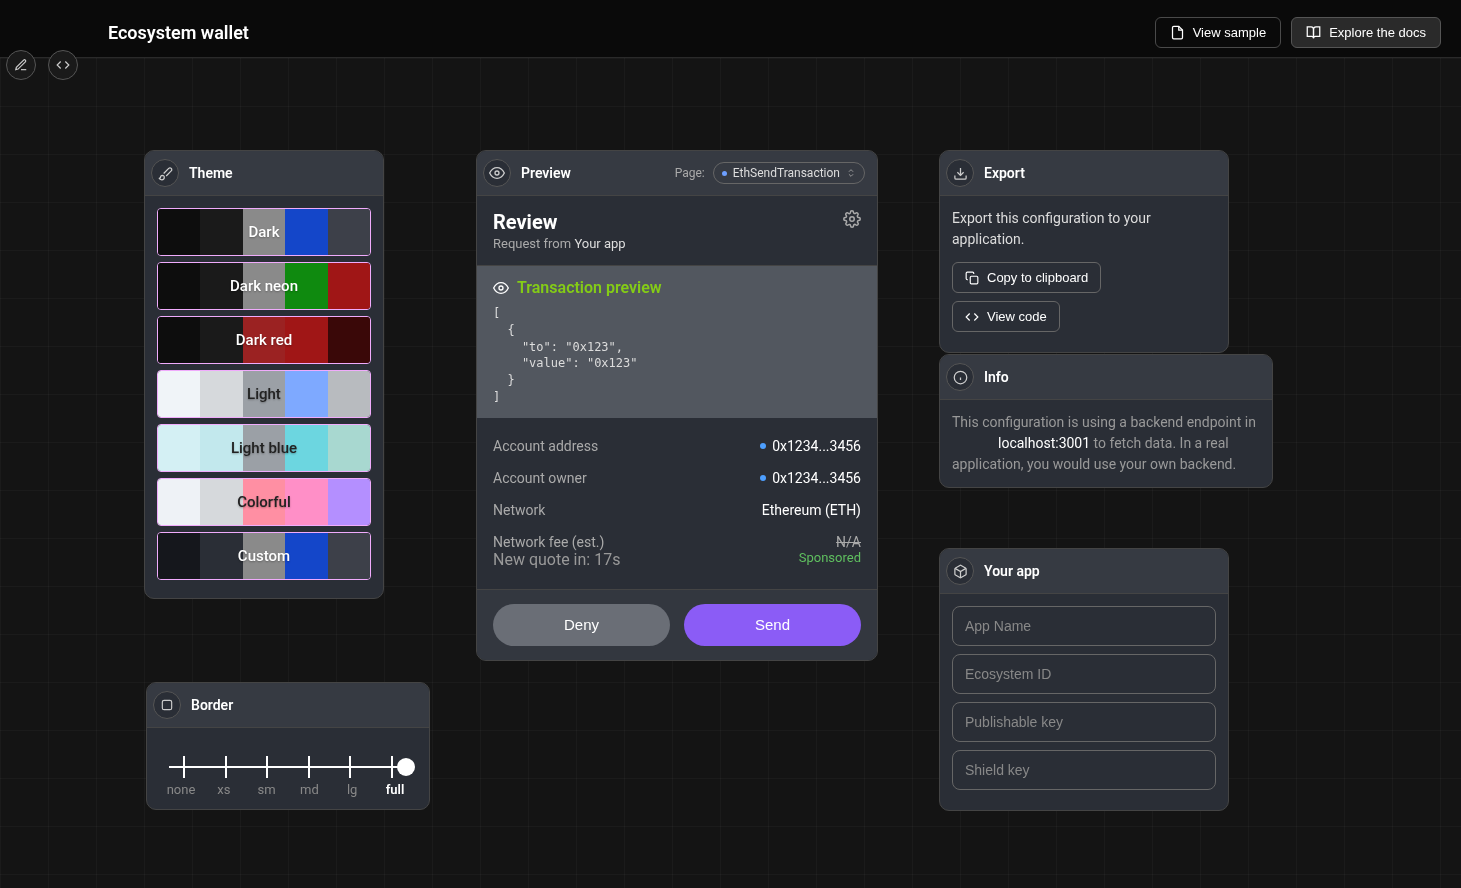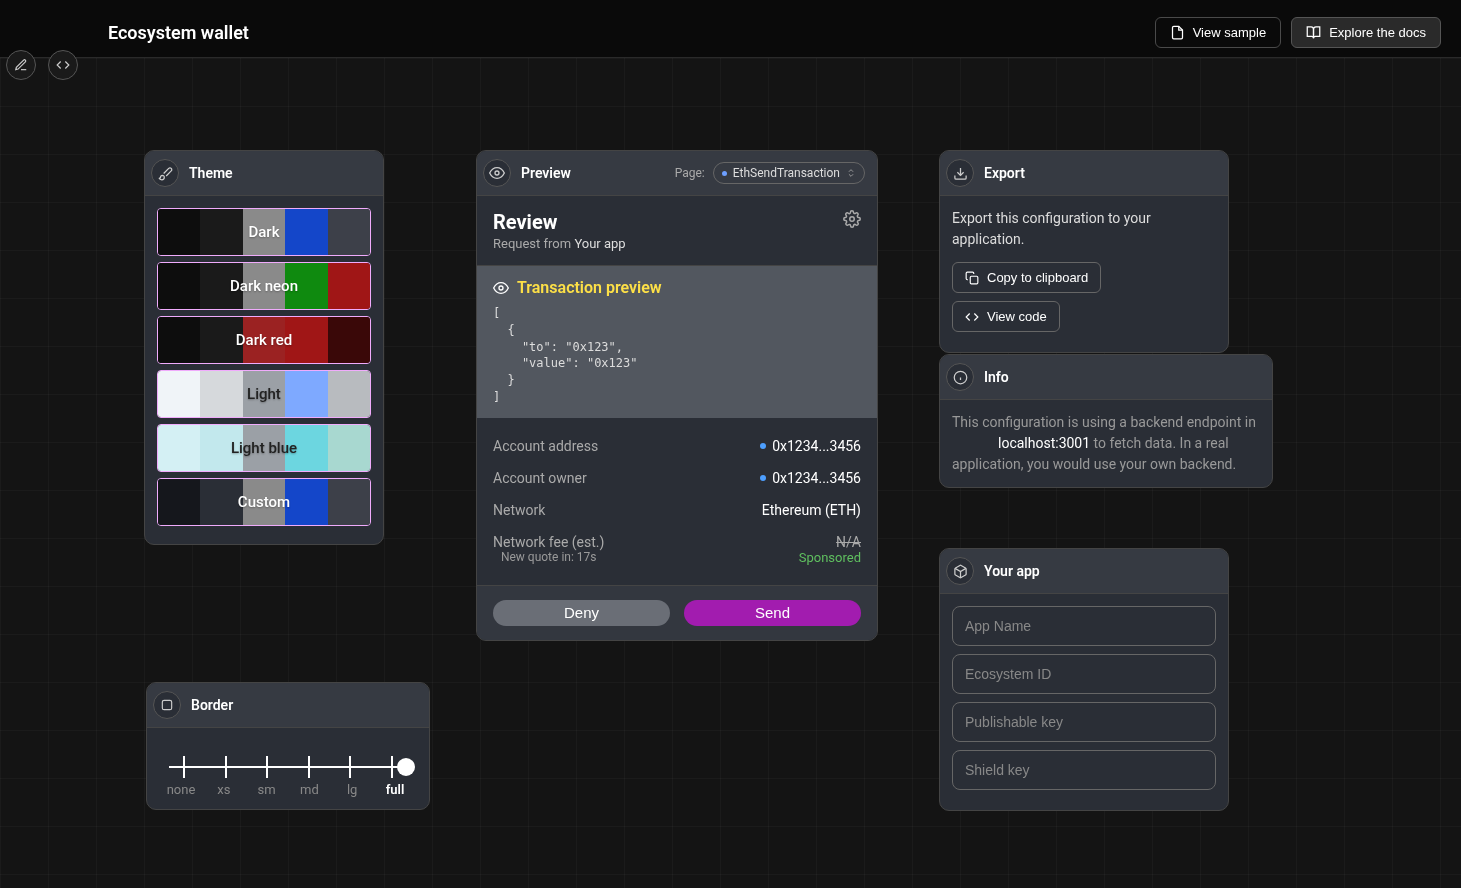--- a/index.html
+++ b/index.html
@@ -134,46 +134,46 @@
   padding: 14px 16px;
 }
 .review-title { font-size: 20px; font-weight: 700; color: #fff; }
 .review-sub { font-size: 13px; color: #aaa; margin-top: 2px; }
 .review-sub .app { color: #ddd; }
 .tx-preview {
   background: #52575f;
   padding: 12px 16px;
   border-top: 1px solid #444;
 }
-.tx-preview-header { display: flex; align-items: center; gap: 8px; font-weight: 600; color: #fde047; margin-bottom: 8px; }
+.tx-preview-header { display: flex; align-items: center; gap: 8px; font-weight: 600; color: #84cc16; margin-bottom: 8px; }
 .code-block {
   font-family: ui-monospace, "SF Mono", Menlo, monospace;
   font-size: 12px; color: #ddd; white-space: pre; line-height: 1.4;
 }
 .details { padding: 12px 16px; }
 .detail-row {
   display: flex; justify-content: space-between; align-items: center;
   padding: 8px 0; font-size: 14px;
 }
 .detail-label { color: #aaa; }
 .detail-value { color: #fff; display: flex; align-items: center; gap: 6px; }
 .dot { width: 6px; height: 6px; background: #4d9fff; border-radius: 50%; }
-.subnote { font-size: 12px; color: #999; text-align: center; }
+.subnote { font-size: 16px; color: #999; }
 .strike { text-decoration: line-through; color: #aaa; }
 .sponsored { color: #5fbf5f; font-size: 13px; }
 .action-row {
   display: flex; gap: 14px; padding: 14px 16px; border-top: 1px solid #444;
   background: #33373f;
 }
 .action-btn {
-  flex: 1; height: 26px; border-radius: 21px; border: none;
+  flex: 1; height: 42px; border-radius: 21px; border: none;
   font-size: 15px; font-weight: 500; cursor: pointer;
 }
 .btn-deny { background: #6a6e76; color: #fff; }
-.btn-send { background: #a21caf; color: #fff; }
+.btn-send { background: #8b5cf6; color: #fff; }
 
 .export-panel { left: 939px; top: 92px; width: 290px; }
 .export-text { font-size: 14px; color: #ddd; line-height: 1.5; margin-bottom: 12px; }
 .mini-btn {
   display: inline-flex; align-items: center; gap: 8px;
   border: 1px solid #666; border-radius: 6px;
   padding: 7px 12px; font-size: 13px; color: #fff;
   background: transparent; cursor: pointer; margin-bottom: 8px;
 }
 
@@ -287,20 +287,30 @@
         </div>
         <div class="theme-option">
           <div class="swatch-row">
             <div class="swatch" style="background: rgb(212, 240, 244);"></div>
             <div class="swatch" style="background: rgb(194, 232, 237);"></div>
             <div class="swatch" style="background: rgb(155, 160, 166);"></div>
             <div class="swatch" style="background: rgb(108, 214, 224);"></div>
             <div class="swatch" style="background: rgb(168, 216, 208);"></div>
           </div>
           <div class="theme-label" style="color: rgb(34, 34, 34);">Light blue</div>
+        </div>
+        <div class="theme-option">
+          <div class="swatch-row">
+            <div class="swatch" style="background: rgb(238, 242, 246);"></div>
+            <div class="swatch" style="background: rgb(214, 217, 220);"></div>
+            <div class="swatch" style="background: rgb(255, 143, 163);"></div>
+            <div class="swatch" style="background: rgb(255, 143, 199);"></div>
+            <div class="swatch" style="background: rgb(180, 143, 255);"></div>
+          </div>
+          <div class="theme-label" style="color: rgb(34, 34, 34);">Colorful</div>
         </div>
         <div class="theme-option">
           <div class="swatch-row">
             <div class="swatch" style="background: rgb(21, 23, 28);"></div>
             <div class="swatch" style="background: rgb(42, 46, 54);"></div>
             <div class="swatch" style="background: rgb(138, 138, 138);"></div>
             <div class="swatch" style="background: rgb(20, 70, 201);"></div>
             <div class="swatch" style="background: rgb(61, 64, 73);"></div>
           </div>
           <div class="theme-label" style="color: rgb(255, 255, 255);">Custom</div>

